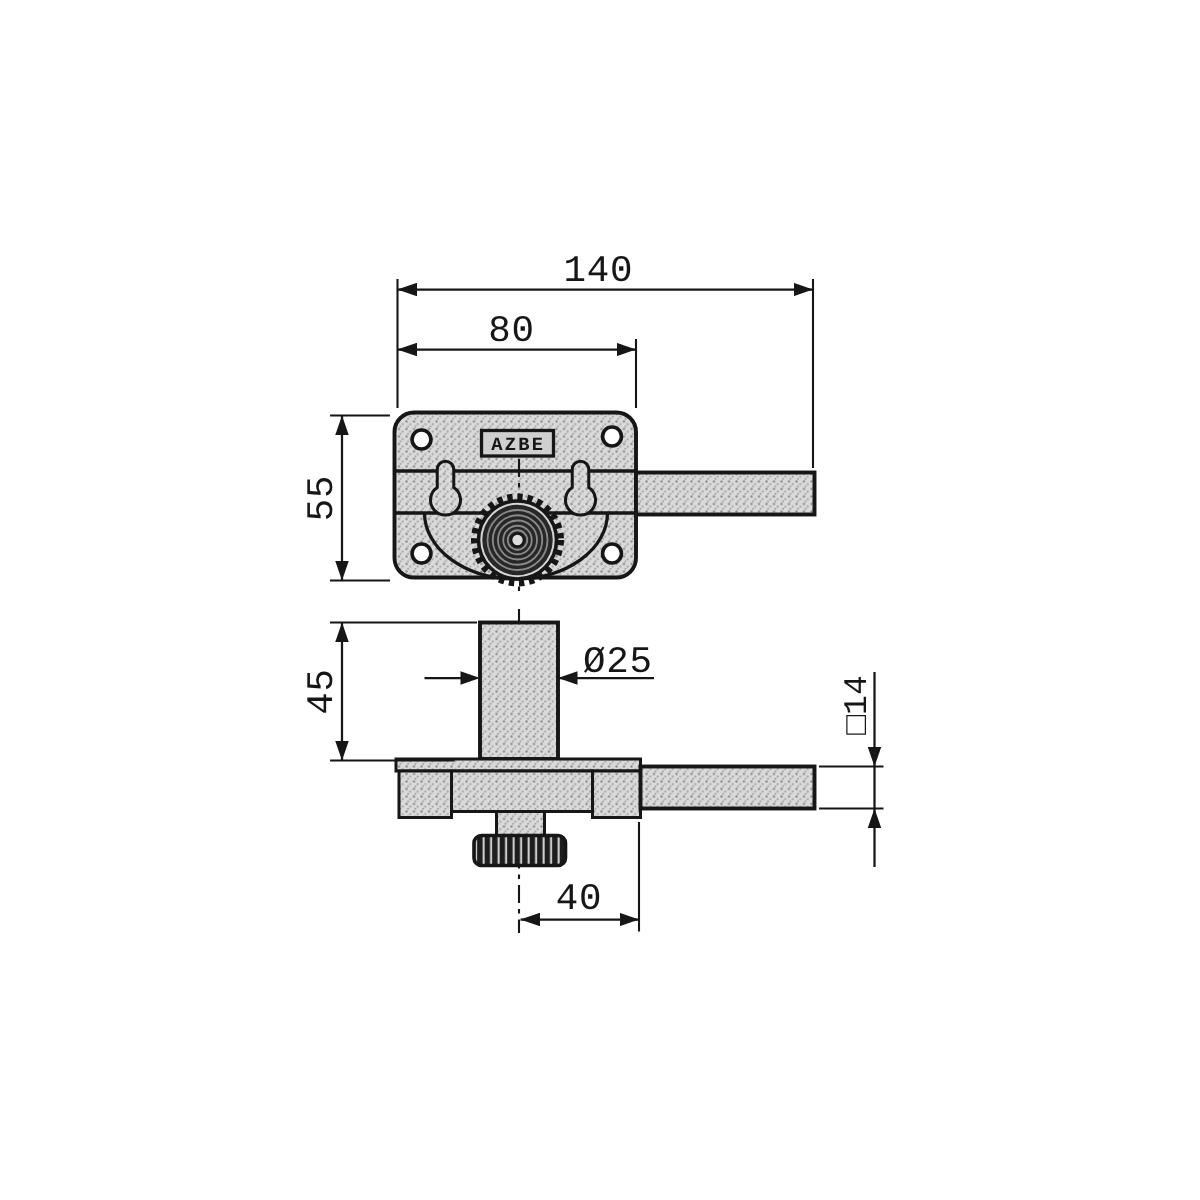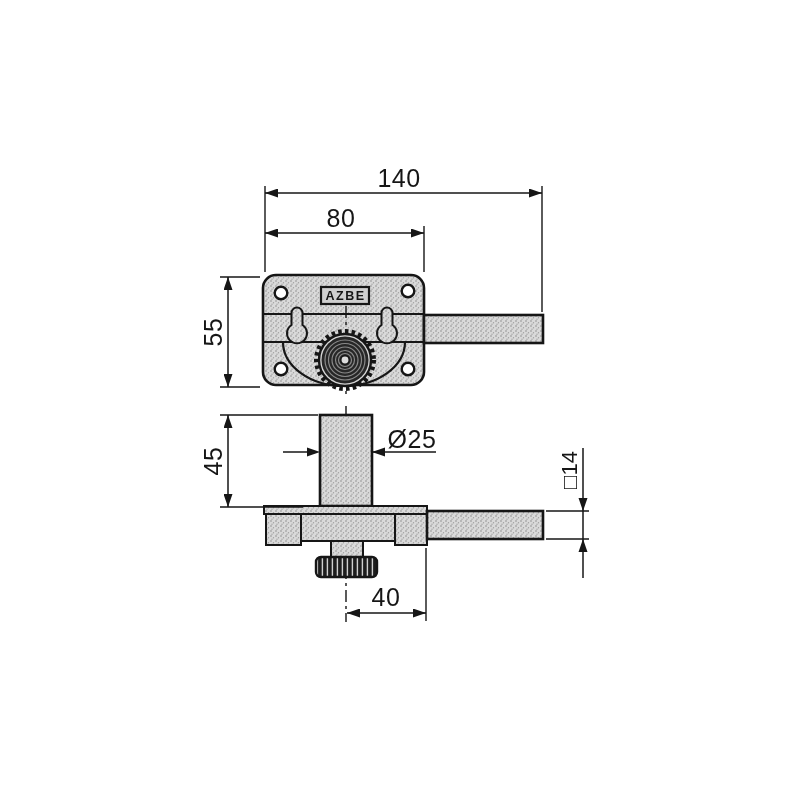--- a/index.html
+++ b/index.html
@@ -1,17 +1,17 @@
 <!DOCTYPE html>
 <html><head>
 <meta charset="utf-8">
 <style>
   html,body{margin:0;padding:0;background:#ffffff;}
   .page{position:relative;width:800px;height:800px;background:#ffffff;overflow:hidden;
-        font-family:Liberation Sans, sans-serif;}
+        font-family:Liberation Mono, monospace;}
   svg{position:absolute;left:0;top:0;}
   text{fill:#161616;}
   .dimtxt{font-size:25px;letter-spacing:0.5px;}
   .dimtxt-sm{font-size:22px;}
   .brandtxt{font-size:12.5px;font-weight:bold;letter-spacing:1.5px;}
   .obj{stroke:#161616;stroke-width:2.6;fill:url(#stip);}
   .obj-thin{stroke:#161616;stroke-width:2;fill:url(#stip);}
   .edge{stroke:#161616;stroke-width:2.2;fill:none;}
   .dim{stroke:#161616;stroke-width:1.5;fill:none;}
   .ext{stroke:#161616;stroke-width:1.4;fill:none;}

